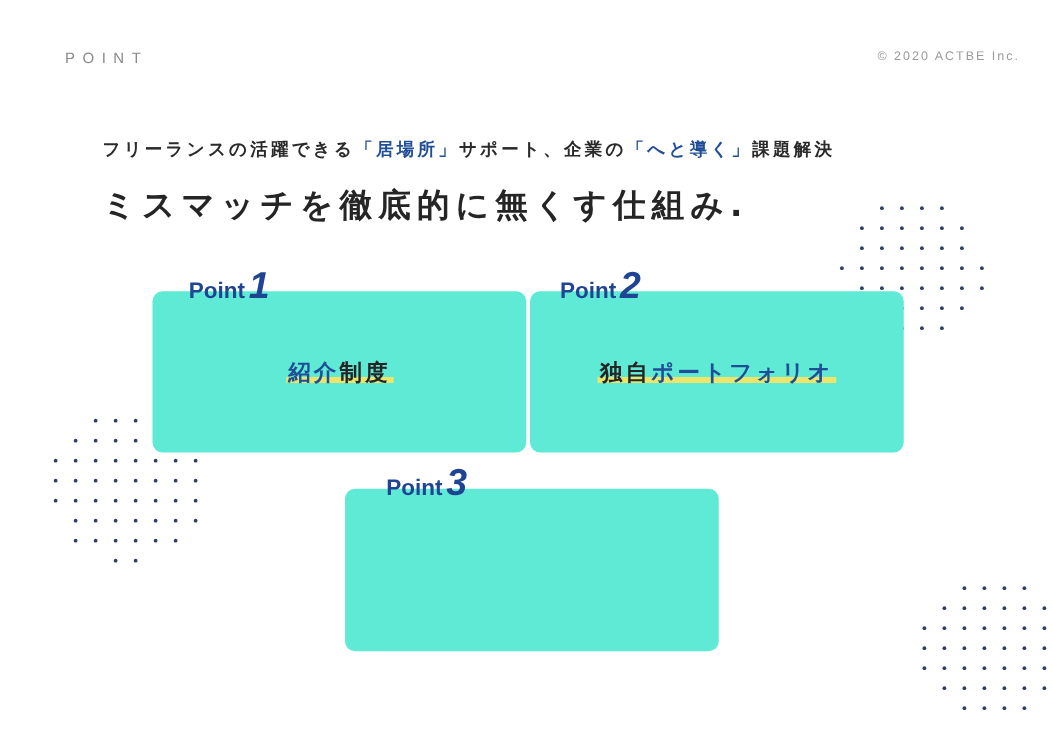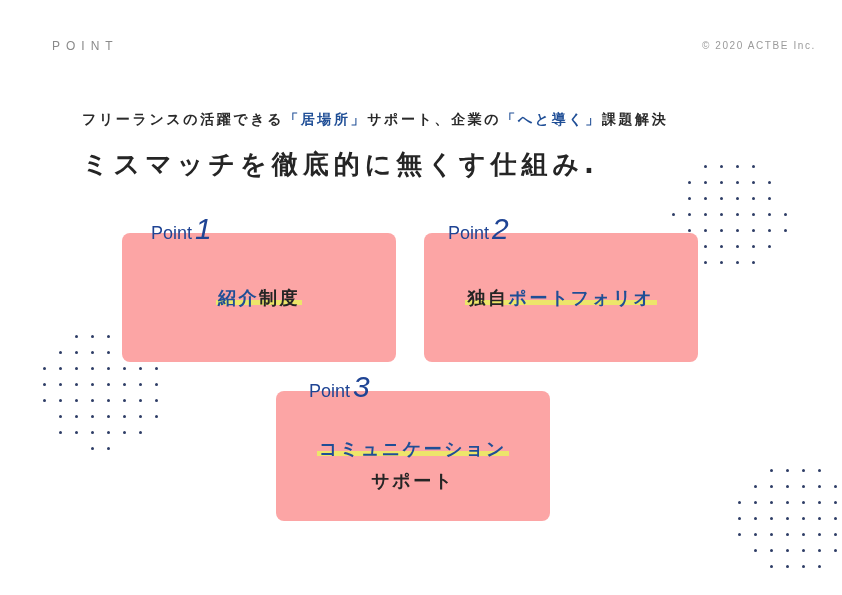--- a/index.html
+++ b/index.html
@@ -6,26 +6,26 @@
   body { width:842px; height:595px; background:#ffffff; position:relative; overflow:hidden;
          font-family:"DejaVu Sans", "Liberation Sans", sans-serif; color:#222; }
   .hdr-left { position:absolute; left:52px; top:39px; font-size:12px; letter-spacing:6px; color:#8a8a8a;
               font-family:"Liberation Sans", sans-serif; font-weight:normal; }
   .hdr-right { position:absolute; right:26px; top:40px; font-size:10px; letter-spacing:1.6px; color:#9a9a9a;
                font-family:"Liberation Sans", sans-serif; }
   .lead { position:absolute; left:82px; top:111px; font-size:14px; font-weight:bold; letter-spacing:2.6px; color:#2a2a2a; white-space:nowrap; }
   .lead .hl { color:#1f4e96; }
   .title { position:absolute; left:82px; top:147px; font-size:26px; font-weight:bold; letter-spacing:5px; color:#252525; white-space:nowrap; }
 
-  .card { position:absolute; width:274px; height:129px; background:#fca5a5; border-radius:8px; }
+  .card { position:absolute; width:299px; height:129px; background:#5eead4; border-radius:8px; }
   .card1 { left:122px; top:233px; }
   .card2 { left:424px; top:233px; }
   .card3 { left:276px; top:391px; height:130px; }
 
-  .plabel { position:absolute; font-family:"Liberation Sans", sans-serif; font-weight:normal; color:#1f4494; white-space:nowrap; }
+  .plabel { position:absolute; font-family:"Liberation Sans", sans-serif; font-weight:bold; color:#1f4494; white-space:nowrap; }
   .plabel .pw { font-size:18px; }
   .plabel .pn { font-size:30px; font-style:italic; margin-left:3px; }
   .pl1 { left:151px; top:212px; }
   .pl2 { left:448px; top:212px; }
   .pl3 { left:309px; top:370px; }
 
   .ctext { position:absolute; left:0; right:0; text-align:center; font-weight:bold; font-size:18px; letter-spacing:2.5px; white-space:nowrap; }
   .mark { background:linear-gradient(transparent 64%, #ede56a 64%, #ede56a 88%, transparent 88%); padding:0 2px; }
   .blue { color:#1f4e96; }
   .dark { color:#252525; }
@@ -191,16 +191,14 @@
   <div class="ctext"><span class="mark"><span class="blue">紹介</span><span class="dark">制度</span></span></div>
 </div>
 <div class="plabel pl1"><span class="pw">Point</span><span class="pn">1</span></div>
 
 <div class="card card2">
   <div class="ctext"><span class="mark"><span class="dark">独自</span><span class="blue">ポートフォリオ</span></span></div>
 </div>
 <div class="plabel pl2"><span class="pw">Point</span><span class="pn">2</span></div>
 
 <div class="card card3">
-  <div class="ctext l1"><span class="mark"><span class="blue">コミュニケーション</span></span></div>
-  <div class="ctext l2 dark">サポート</div>
 </div>
 <div class="plabel pl3"><span class="pw">Point</span><span class="pn">3</span></div>
 
 </body></html>

